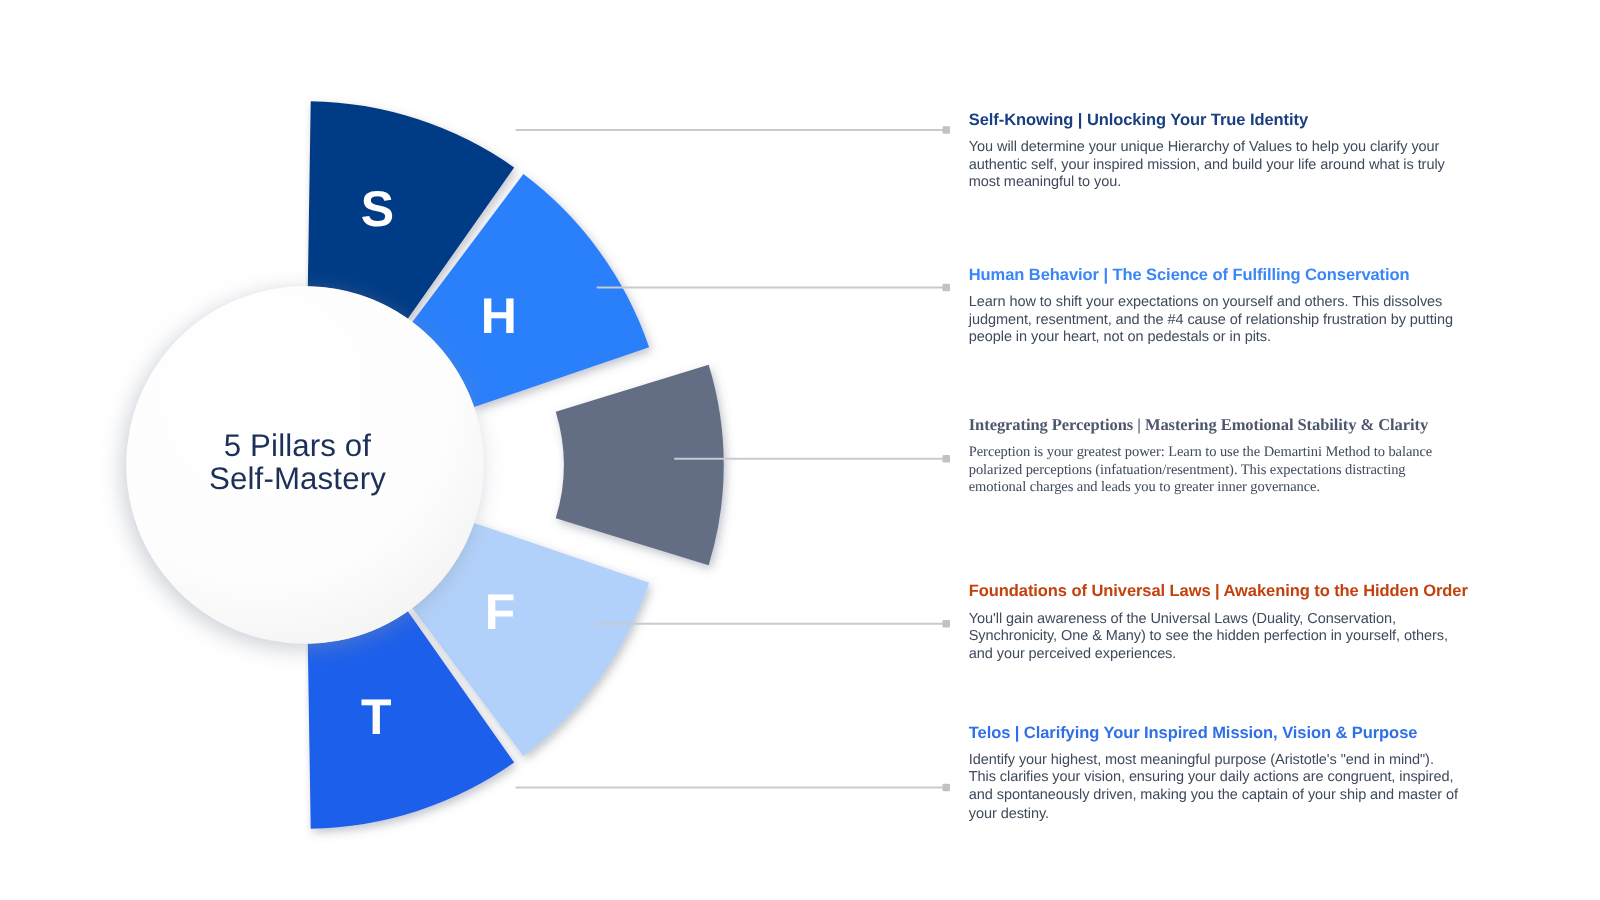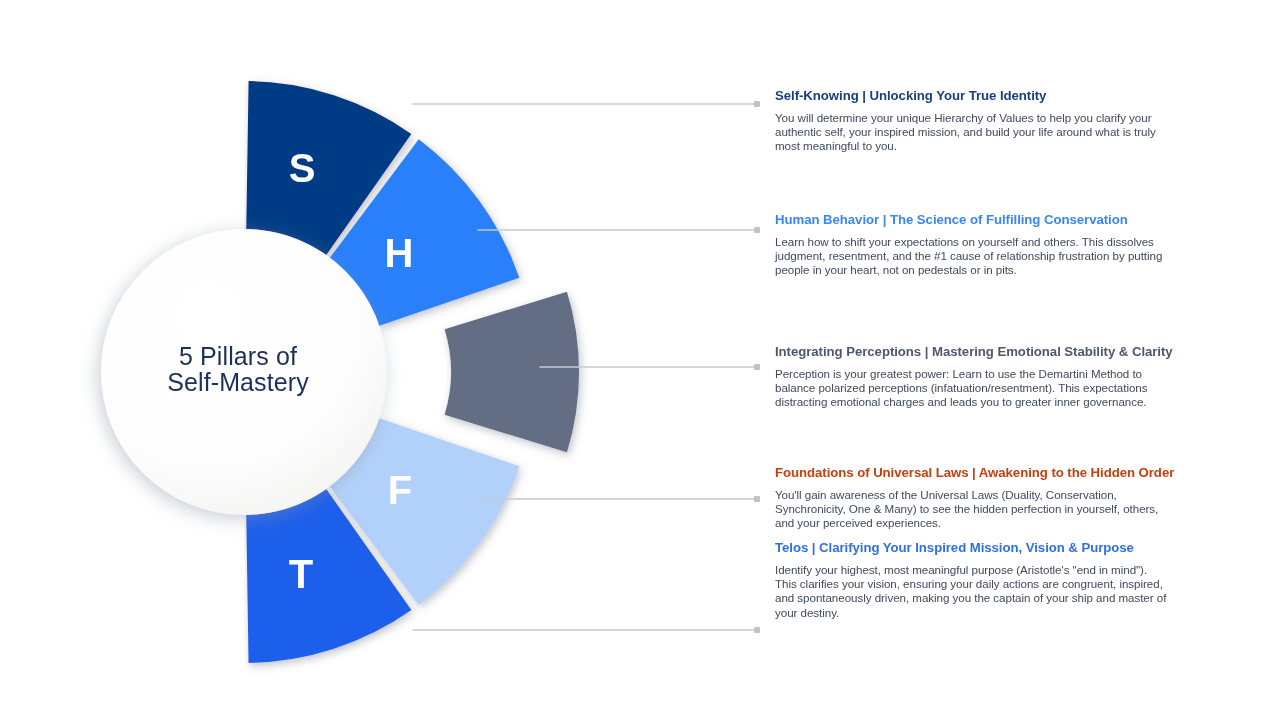--- a/index.html
+++ b/index.html
@@ -135,29 +135,29 @@
       </g>
   </svg>
 
   <div class="panels" id="panels">
       <div class="panel" style="top: 88px;">
         <h3 style="color: rgb(26, 63, 128);">Self-Knowing | Unlocking Your True Identity</h3>
         <p>You will determine your unique Hierarchy of Values to help you clarify your authentic self, your inspired mission, and build your life around what is truly most meaningful to you.</p>
       </div>
       <div class="panel" style="top: 212px;">
         <h3 style="color: rgb(58, 134, 247);">Human Behavior | The Science of Fulfilling Conservation</h3>
-        <p>Learn how to shift your expectations on yourself and others. This dissolves judgment, resentment, and the #1 cause of relationship frustration by putting people in your heart, not on pedestals or in pits.</p>
+        <p>Learn how to shift your expectations on yourself and others. This dissolves judgment, resentment, and the #4 cause of relationship frustration by putting people in your heart, not on pedestals or in pits.</p>
       </div>
-      <div class="panel" style="top: 344px;">
+      <div class="panel" style="top: 332px; font-family: Liberation Serif, serif;">
         <h3 style="color: rgb(78, 88, 108);">Integrating Perceptions | Mastering Emotional Stability &amp; Clarity</h3>
         <p>Perception is your greatest power: Learn to use the Demartini Method to balance polarized perceptions (infatuation/resentment). This expectations distracting emotional charges and leads you to greater inner governance.</p>
       </div>
       <div class="panel" style="top: 465px;">
         <h3 style="color: #c2410c;">Foundations of Universal Laws | Awakening to the Hidden Order</h3>
         <p>You'll gain awareness of the Universal Laws (Duality, Conservation, Synchronicity, One &amp; Many) to see the hidden perfection in yourself, others, and your perceived experiences.</p>
       </div>
-      <div class="panel" style="top: 540px;">
+      <div class="panel" style="top: 578px;">
         <h3 style="color: rgb(47, 111, 232);">Telos | Clarifying Your Inspired Mission, Vision &amp; Purpose</h3>
         <p>Identify your highest, most meaningful purpose (Aristotle's "end in mind"). This clarifies your vision, ensuring your daily actions are congruent, inspired, and spontaneously driven, making you the captain of your ship and master of your destiny.</p>
       </div>
     </div>
 
 </div>
 
 </body></html>

